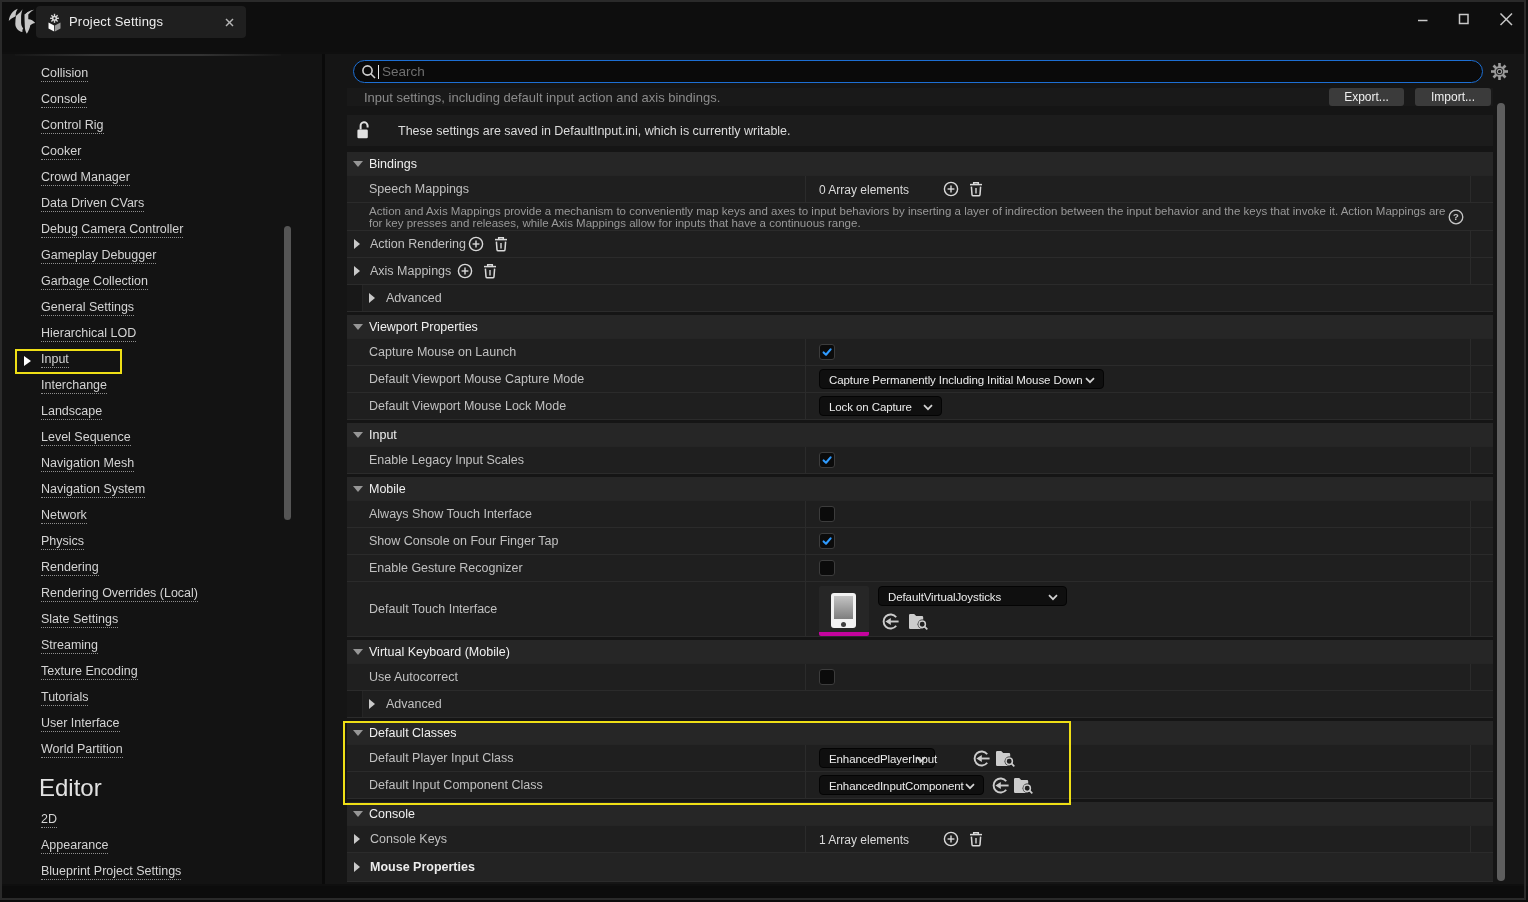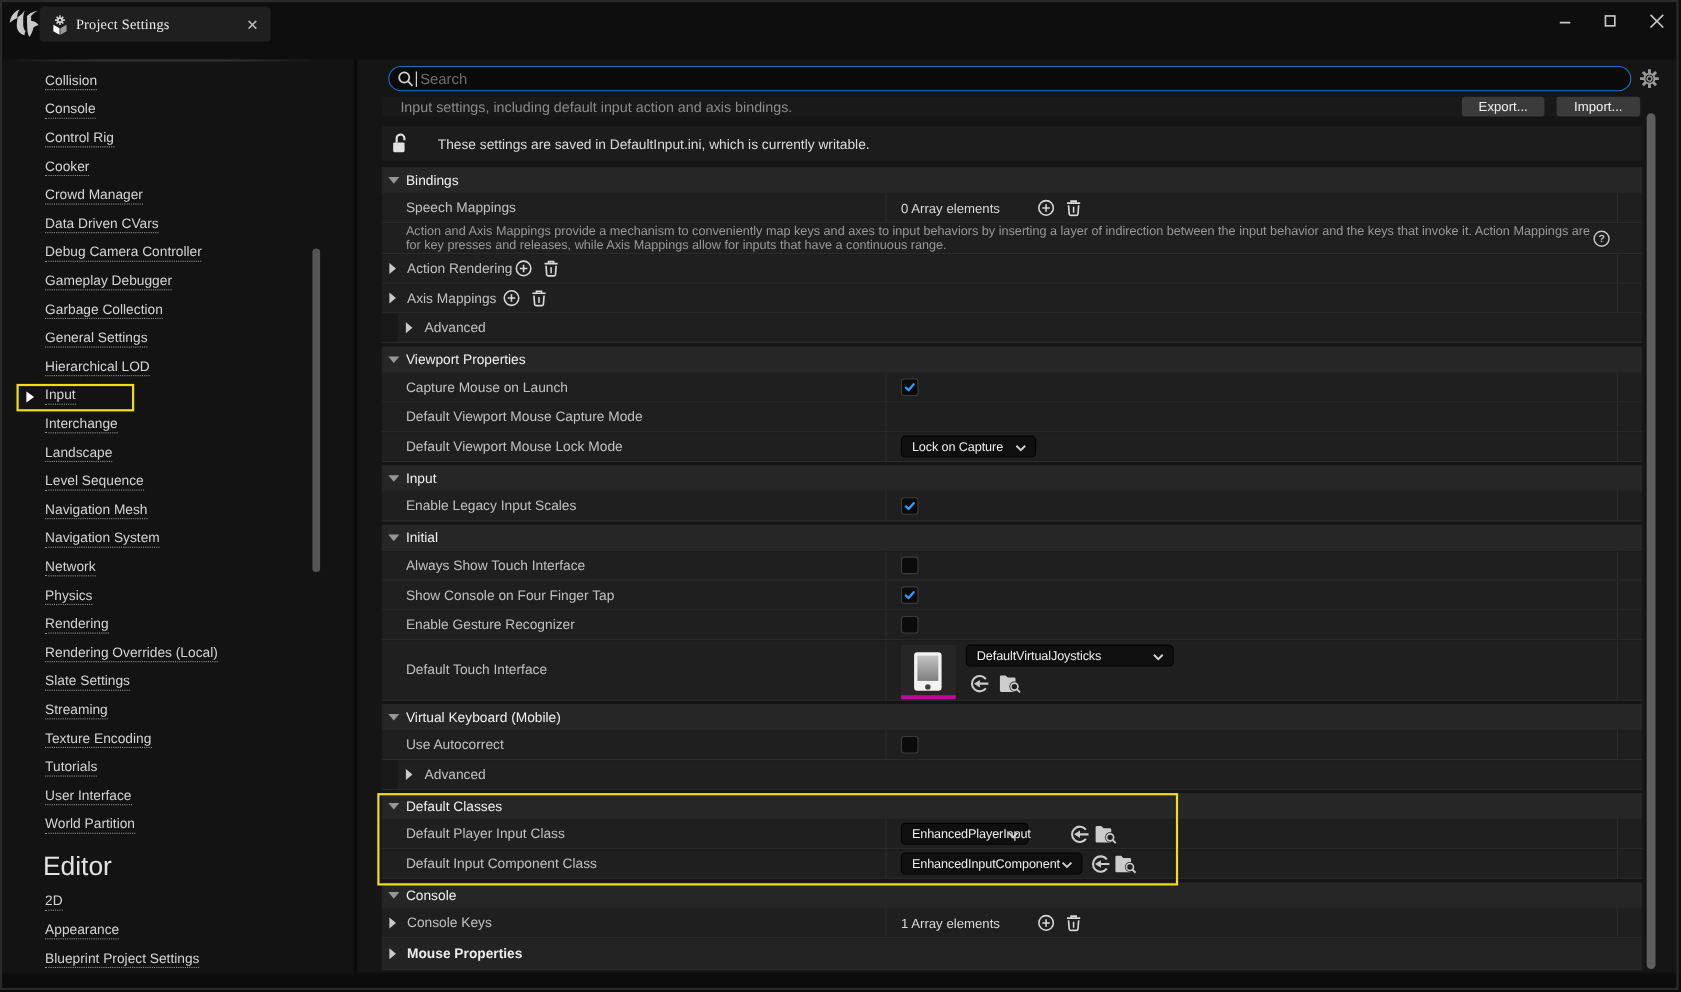--- a/index.html
+++ b/index.html
@@ -5,21 +5,21 @@
   * { margin:0; padding:0; box-sizing:border-box; }
   html,body { width:1528px; height:902px; background:#000; overflow:hidden;
     font-family:"Liberation Sans", sans-serif; }
   .window { position:absolute; left:0; top:0; width:1528px; height:902px; background:#0f0f0f; }
   .winborder { position:absolute; left:0; top:0; width:1526px; height:900px;
     border:2px solid #2a2a2a; z-index:50; pointer-events:none; }
   .titlebar { position:absolute; left:0; top:0; width:1528px; height:52px; background:#0e0e0e; }
   .uelogo { position:absolute; left:7px; top:7px; }
   .tab { position:absolute; left:36px; top:6px; width:210px; height:32px; background:#1f1f1f; border-radius:4px; }
   .tab .ticon { position:absolute; left:9px; top:7px; }
-  .tab .tlabel { position:absolute; left:33px; top:8px; font-size:13px; color:#ededed; letter-spacing:0.2px;font-family:Liberation Serif, serif; }
+  .tab .tlabel { position:absolute; left:33px; top:8px; font-size:13px; color:#ededed; letter-spacing:0.2px; }
   .tab .tclose { position:absolute; right:12px; }
   .winbtns { position:absolute; right:10px; top:8px; }
   .sidebar { position:absolute; left:2px; top:54px; width:320px; height:830px; background:#131313; }
   .sidetopline { position:absolute; left:13px; top:0px; width:266px; height:1.5px;
     background:linear-gradient(90deg,#161616,#323232 30%,#323232 70%,#161616); }
   .navitem { position:absolute; left:39px; font-size:12.5px; color:#d4d4d4; white-space:nowrap; }
   .navitem span { border-bottom:1px dotted #8f8f8f; padding-bottom:1px; }
   .navhead { position:absolute; left:37px; font-size:24px; color:#e2e2e2; }
   .inputbox { position:absolute; left:13px; top:294.5px; width:107px; height:25px;
     border:2px solid #efdf16; background:transparent; }
@@ -262,20 +262,23 @@
           <div class="checkbox">
             <svg width="14" height="14" viewBox="0 0 14 14" style="position:absolute;left:0px;top:0px">
               <polyline points="3.6,7.4 6,9.7 10.6,4.4" fill="none" stroke="#2f9bff" stroke-width="2.1" stroke-linecap="round" stroke-linejoin="round"></polyline>
             </svg>
           </div>
         </div>
       <div class="row">
           <div class="label">Default Viewport Mouse Capture Mode</div>
           <div class="d1"></div>
           <div class="d2"></div>
+          <div class="combo" style="left:472px;top:3px;width:285px">Capture Permanently Including Initial Mouse Down<svg class="chev" width="10" height="7" viewBox="0 0 10 7">
+              <polyline points="1,1.2 5,5.2 9,1.2" fill="none" stroke="#d2d2d2" stroke-width="1.7"></polyline>
+            </svg></div>
         </div>
       <div class="row">
           <div class="label">Default Viewport Mouse Lock Mode</div>
           <div class="d1"></div>
           <div class="d2"></div>
           <div class="combo" style="left:472px;top:3px;width:123px">Lock on Capture<svg class="chev" width="10" height="7" viewBox="0 0 10 7">
               <polyline points="1,1.2 5,5.2 9,1.2" fill="none" stroke="#d2d2d2" stroke-width="1.7"></polyline>
             </svg></div>
         </div>
       <div class="gap"></div>
@@ -289,21 +292,21 @@
           <div class="d2"></div>
           <div class="checkbox">
             <svg width="14" height="14" viewBox="0 0 14 14" style="position:absolute;left:0px;top:0px">
               <polyline points="3.6,7.4 6,9.7 10.6,4.4" fill="none" stroke="#2f9bff" stroke-width="2.1" stroke-linecap="round" stroke-linejoin="round"></polyline>
             </svg>
           </div>
         </div>
       <div class="gap"></div>
       <div class="hdr">
           <div class="htri"></div>
-          <div class="htext">Initial</div>
+          <div class="htext">Mobile</div>
         </div>
       <div class="row">
           <div class="label">Always Show Touch Interface</div>
           <div class="d1"></div>
           <div class="d2"></div>
           <div class="checkbox"></div>
         </div>
       <div class="row">
           <div class="label">Show Console on Four Finger Tap</div>
           <div class="d1"></div>

